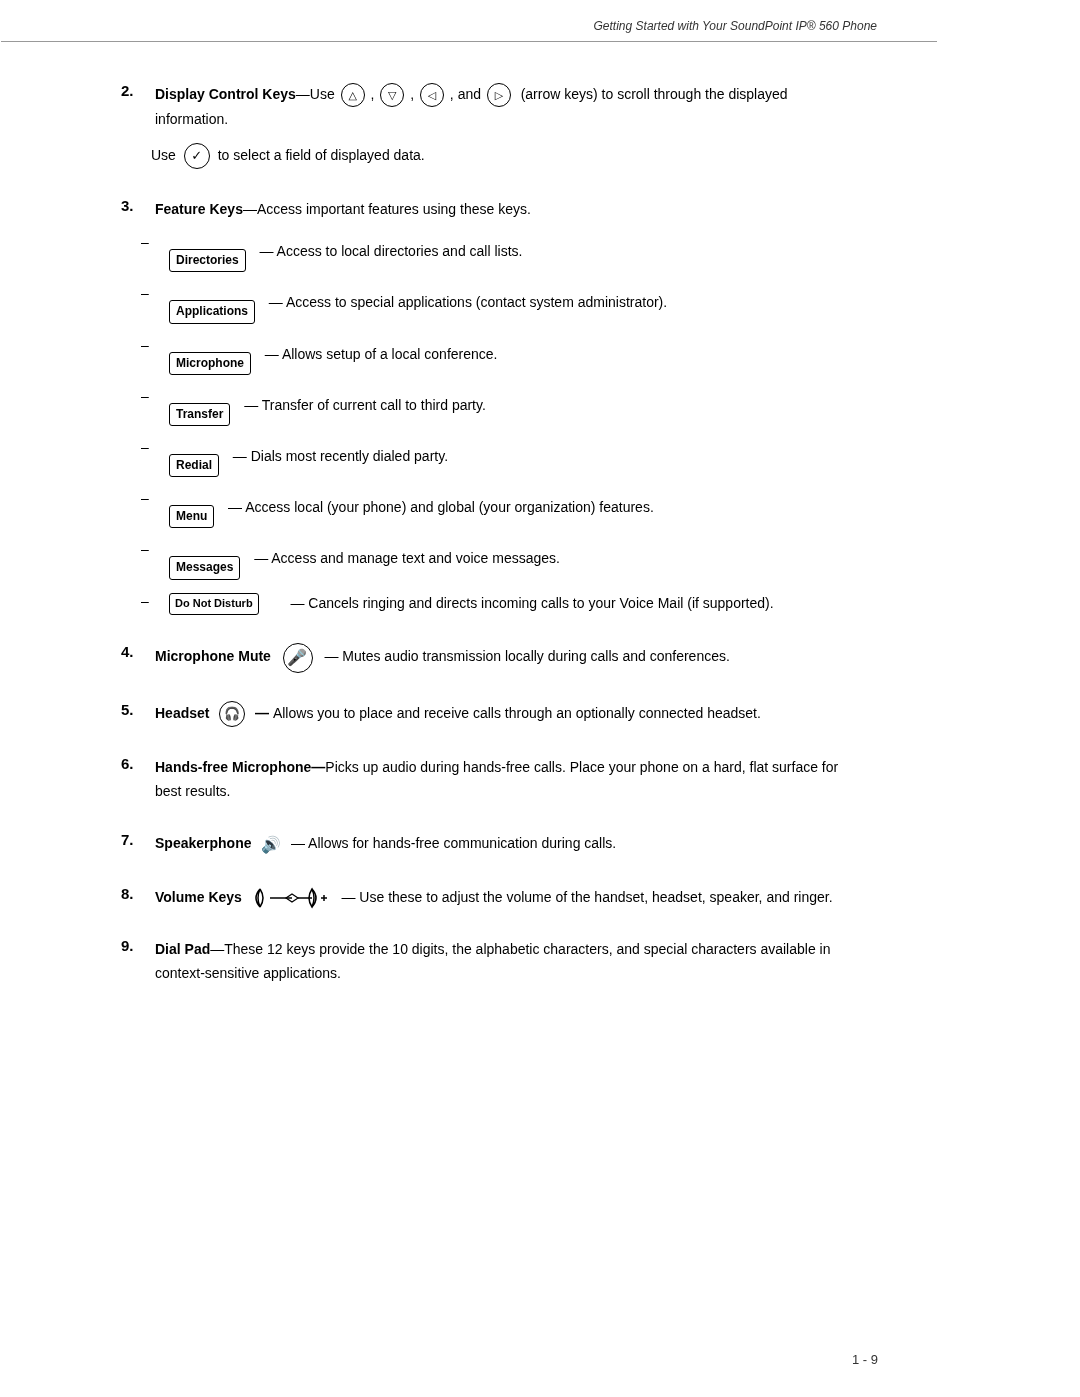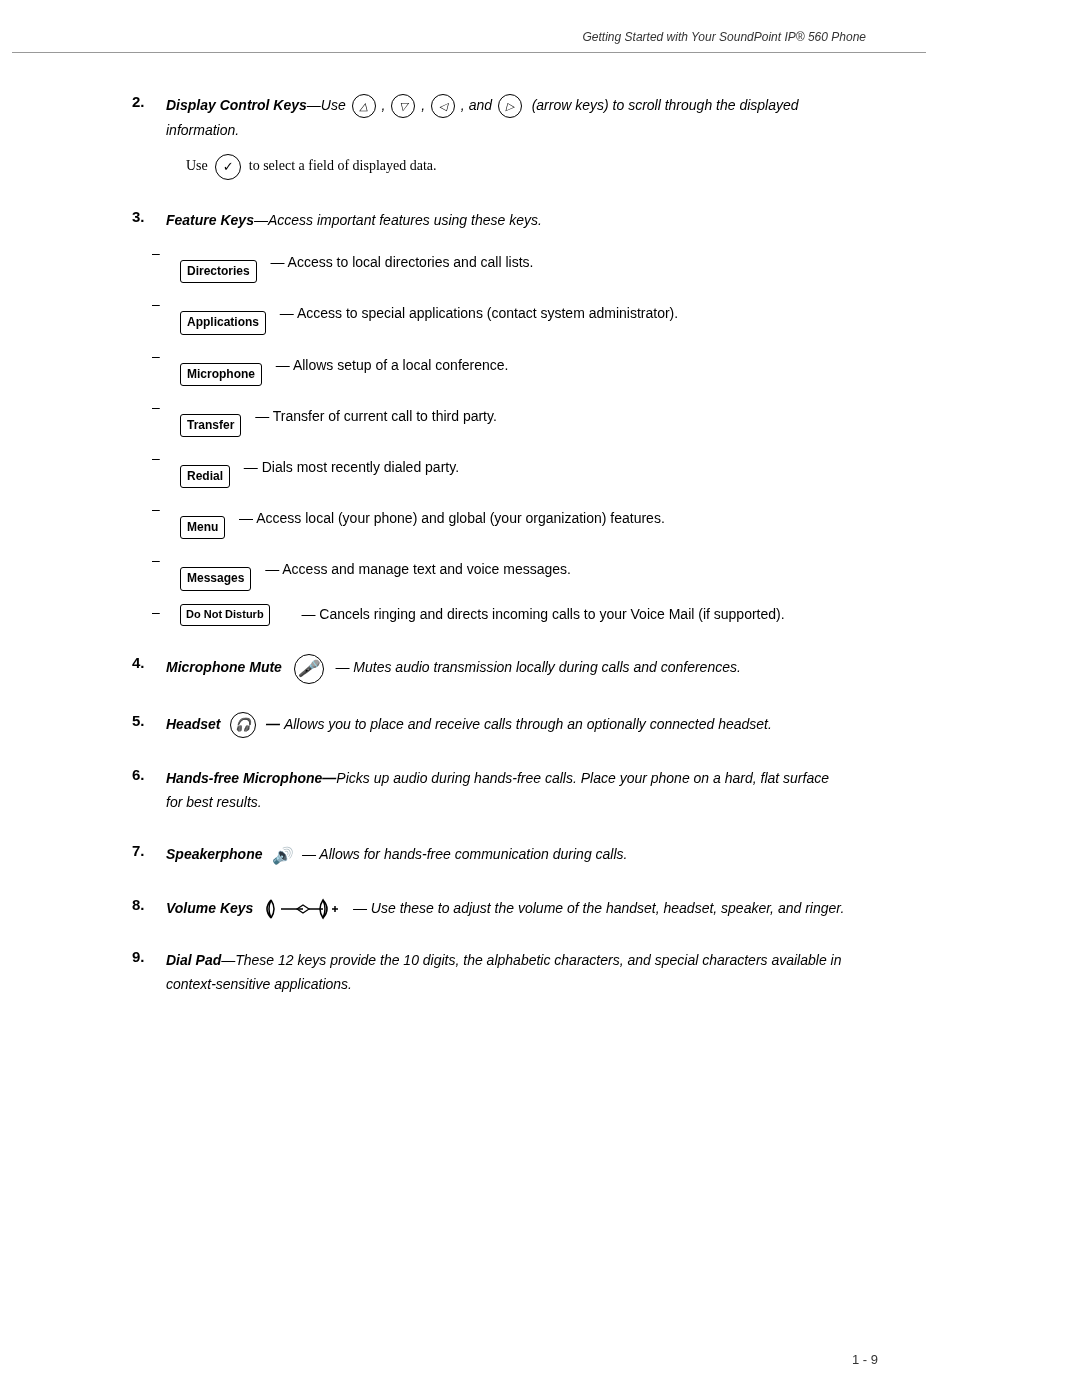--- a/index.html
+++ b/index.html
@@ -10,21 +10,21 @@
       font-size: 15px;
       color: #000;
       width: 1080px;
       min-height: 1397px;
       position: relative;
     }
 
     .page-container {
       width: 938px;
       min-height: 1397px;
-      padding: 12px;
+      padding: 1px;
       position: relative;
     }
 
     .header {
       width: 100%;
       border-bottom: 1px solid #999;
       padding: 18px 60px 8px 60px;
       display: flex;
       justify-content: flex-end;
       align-items: center;
@@ -56,21 +56,20 @@
       font-weight: bold;
       font-size: 15px;
       min-width: 30px;
       margin-right: 4px;
       font-family: Arial, sans-serif;
     }
 
     .item-content {
       flex: 1;
       line-height: 1.6;
-      font-style: italic;
     }
 
     .item-text {
       font-family: Arial, sans-serif;
       font-size: 14px;
       line-height: 1.6;
     }
 
     .sub-item {
       display: flex;
@@ -195,24 +194,24 @@
 
     
     .speaker-icon {
       display: inline-block;
       vertical-align: middle;
       margin: 0 2px;
       font-size: 16px;
     }
 
     .use-line {
-      margin-left: 54px;
+      margin-left: 30px;
       margin-top: 12px;
       margin-bottom: 12px;
-      font-family: Liberation Serif, serif;
+      font-family: Liberation Sans, sans-serif;
       font-size: 14px;
       line-height: 1.6;
     }
 
     .footer {
       position: absolute;
       bottom: 30px;
       right: 60px;
       font-family: Arial, sans-serif;
       font-size: 13px;

